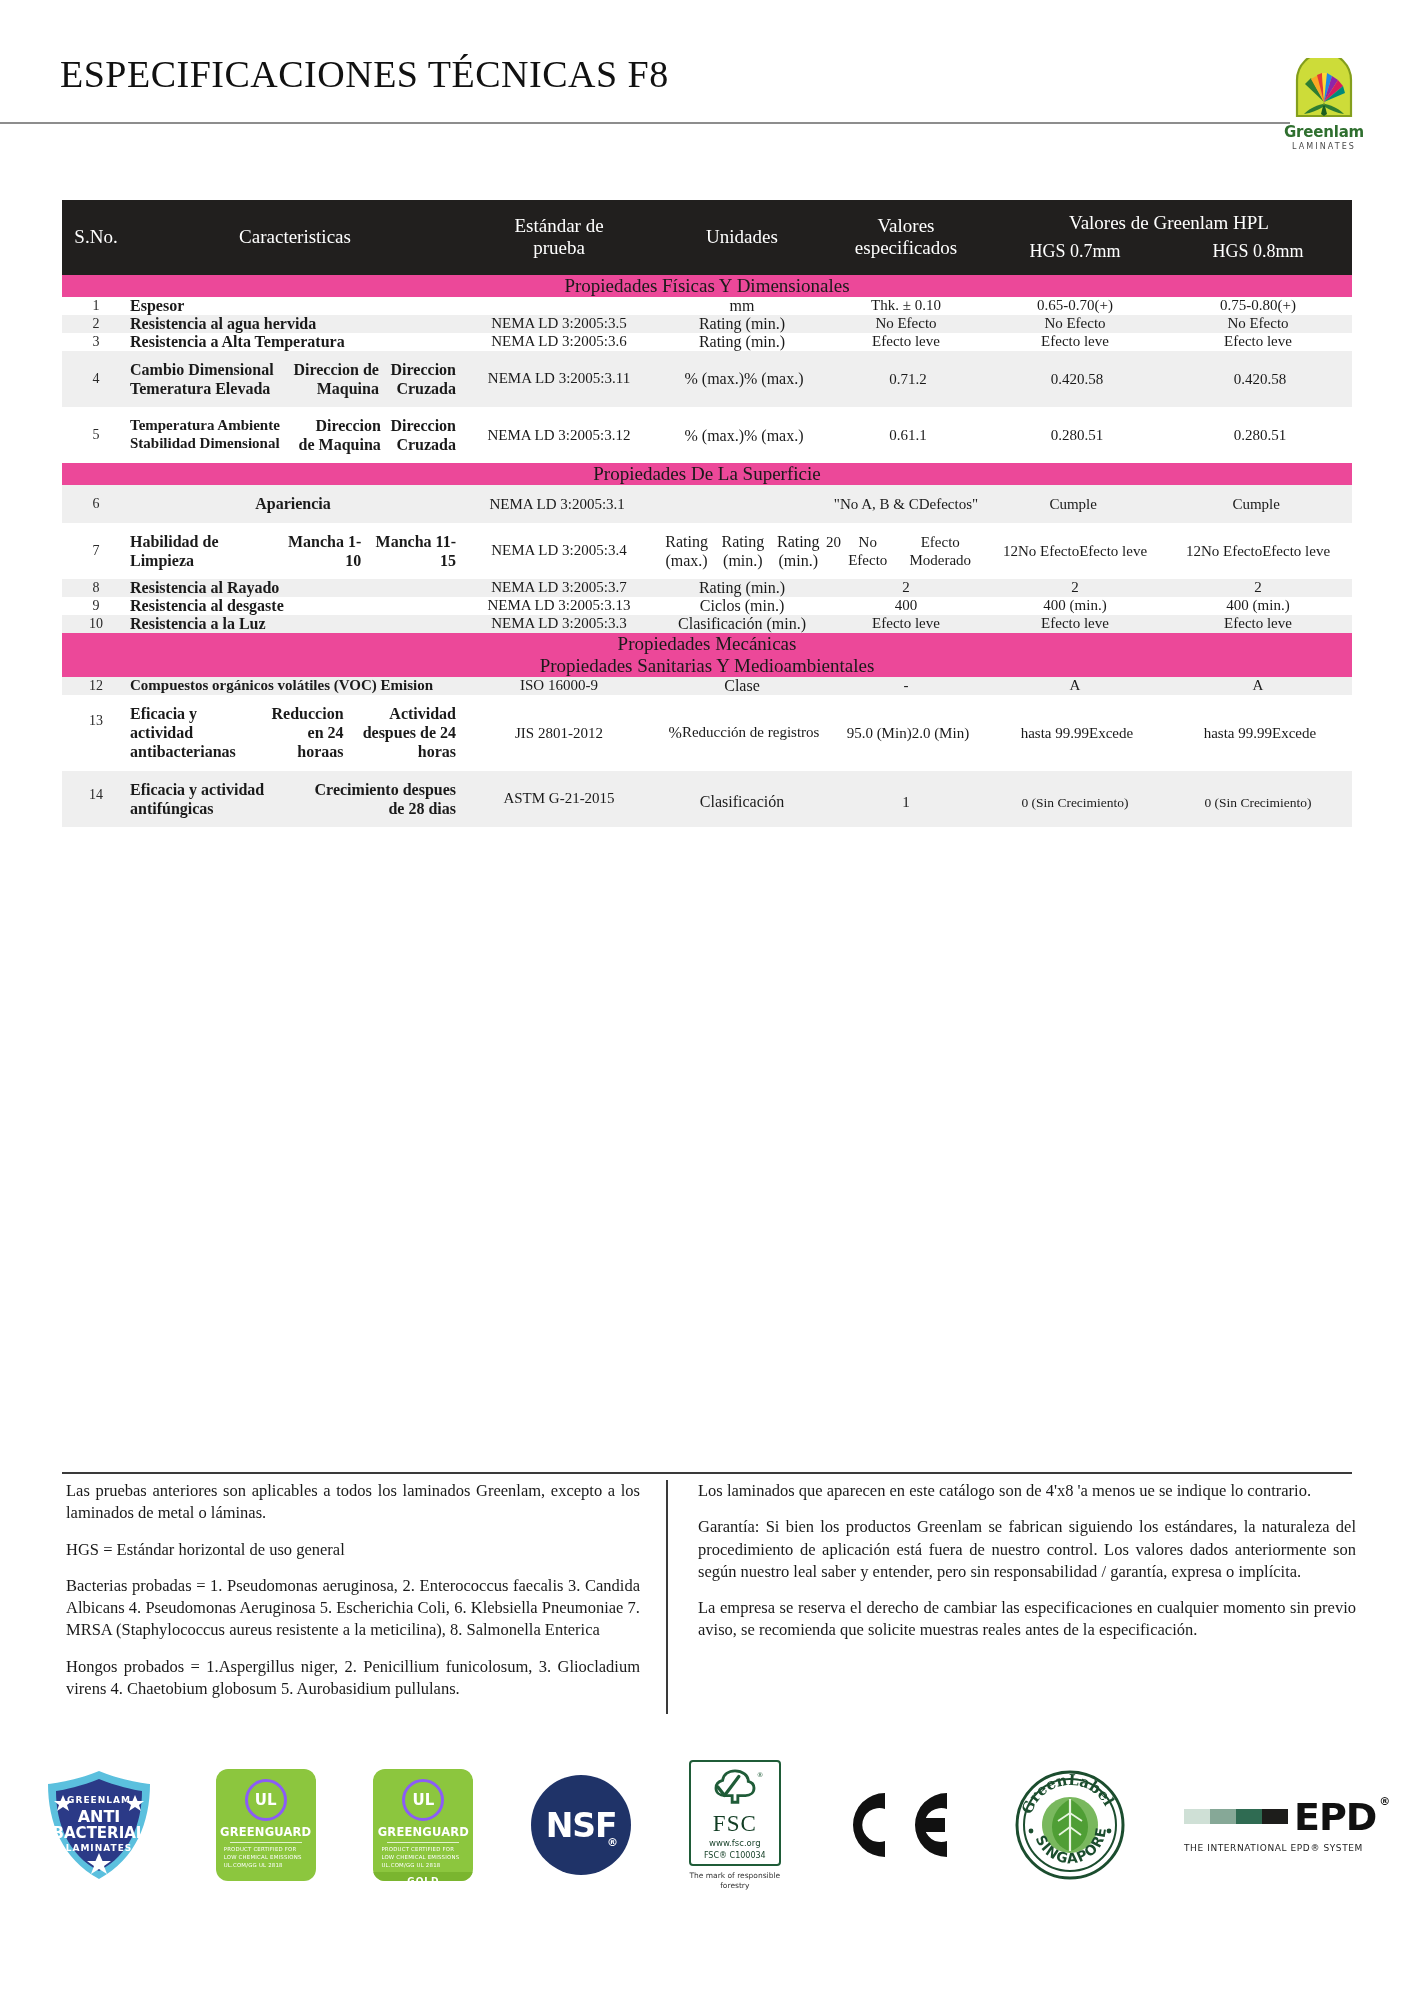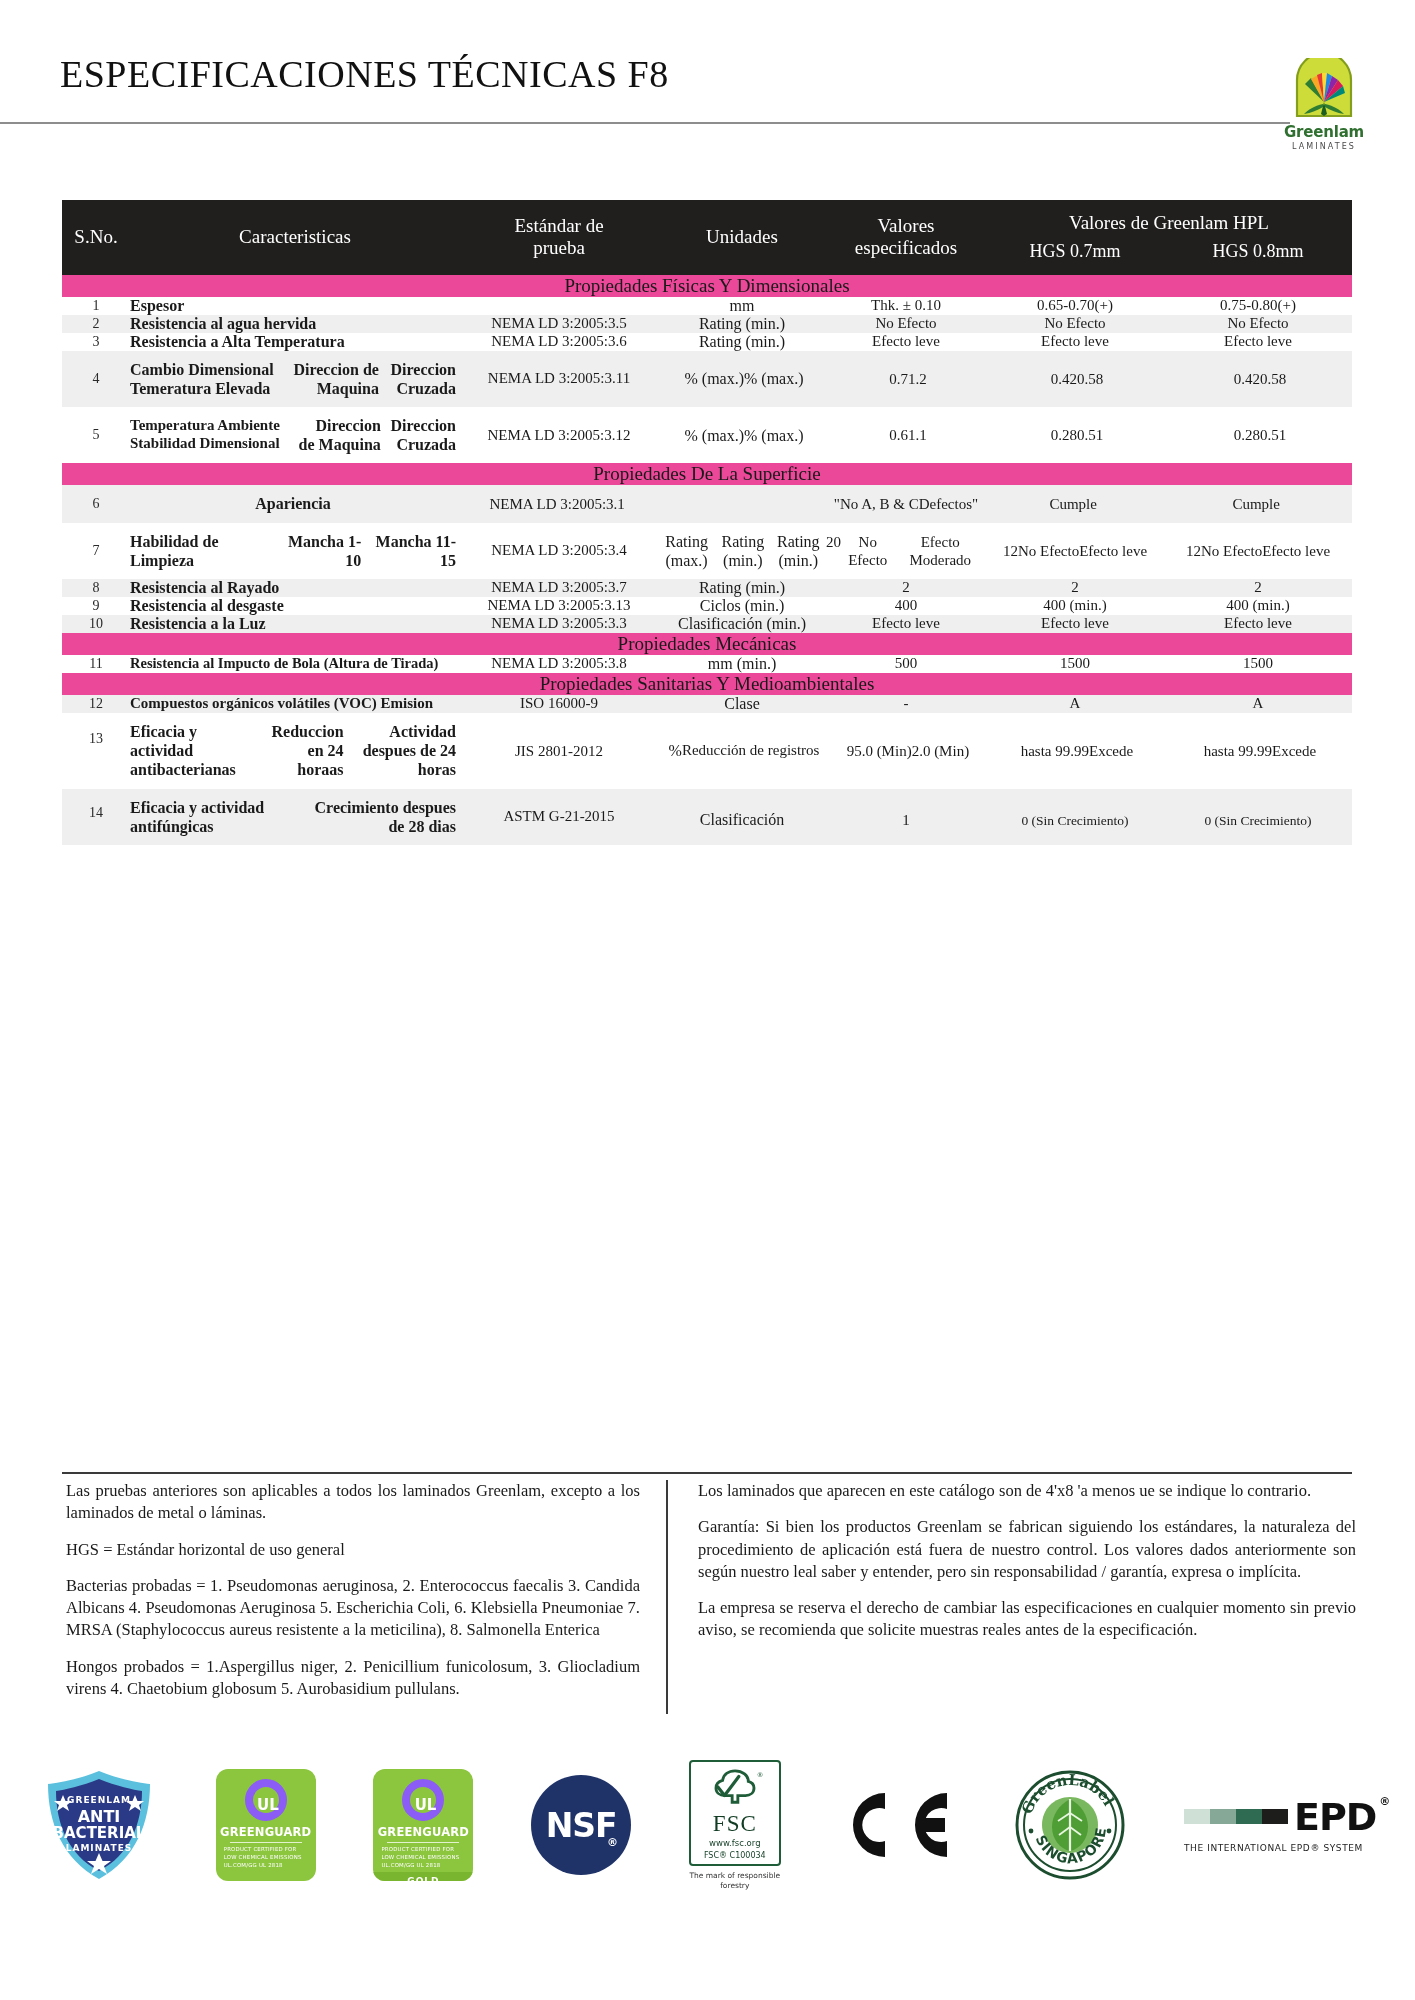--- a/index.html
+++ b/index.html
@@ -114,22 +114,22 @@
   .certs {
     position:absolute; left:40px; top:1760px; width:1340px;
     display:flex; align-items:center; justify-content:space-between;
   }
   .cert { display:flex; align-items:center; justify-content:center; }
 
   .ab-badge { width:118px; height:116px; position:relative; }
   .gg { width:100px; height:112px; border-radius:12px; background:#8cc63e;
         color:#fff; text-align:center; position:relative; overflow:hidden;
         font-family:"DejaVu Sans", sans-serif; }
-  .gg-ul { width:42px; height:42px; border-radius:50%; border:8px solid #8b5cf6;
-           margin:10px auto 4px auto; position:relative;text-align:right; }
+  .gg-ul { width:42px; height:42px; border-radius:50%; border:3px solid #8b5cf6;
+           margin:10px auto 4px auto; position:relative; }
   .gg-ul-txt { font-size:15px; font-weight:700; line-height:36px; }
   .gg-name { font-size:11.5px; font-weight:700; letter-spacing:0.2px; }
   .gg-rule { width:72px; height:1px; background:rgba(255,255,255,.75);
              margin:3px auto 3px auto; }
   .gg-small { font-size:5.4px; line-height:1.45; text-align:left;
               padding:0 8px; letter-spacing:.2px; }
   .gg-gold { font-size:9px; font-weight:700; letter-spacing:1px; margin-top:2px; }
   .gg-goldbar { width:100%; background:#7ab52f; padding:2px 0 3px 0; }
 
   .nsf { width:100px; height:100px; border-radius:50%; background:#1f3368;
@@ -442,29 +442,20 @@
     <td class="unit cellpad">Clasificación (min.)</td>
     <td class="val cellpad">Efecto leve</td>
     <td class="val cellpad">Efecto leve</td>
     <td class="val cellpad">Efecto leve</td>
   </tr>
 
   <tr class="section-row">
     <td colspan="7">Propiedades Mecánicas</td>
   </tr>
 
-  <tr class="r-white">
-    <td class="sno cellpad">11</td>
-    <td class="char cellpad" style="font-size:14.5px">Resistencia al Impucto de Bola (Altura de Tirada)</td>
-    <td class="std cellpad">NEMA LD 3:2005:3.8</td>
-    <td class="unit cellpad">mm  (min.)</td>
-    <td class="val cellpad">500</td>
-    <td class="val cellpad">1500</td>
-    <td class="val cellpad">1500</td>
-  </tr>
 
   <tr class="section-row">
     <td colspan="7">Propiedades Sanitarias Y Medioambientales</td>
   </tr>
 
   <tr class="r-gray">
     <td class="sno cellpad">12</td>
     <td class="char cellpad" style="font-size:15px">Compuestos orgánicos volátiles (VOC) Emision</td>
     <td class="std cellpad">ISO 16000-9</td>
     <td class="unit cellpad">Clase</td>

